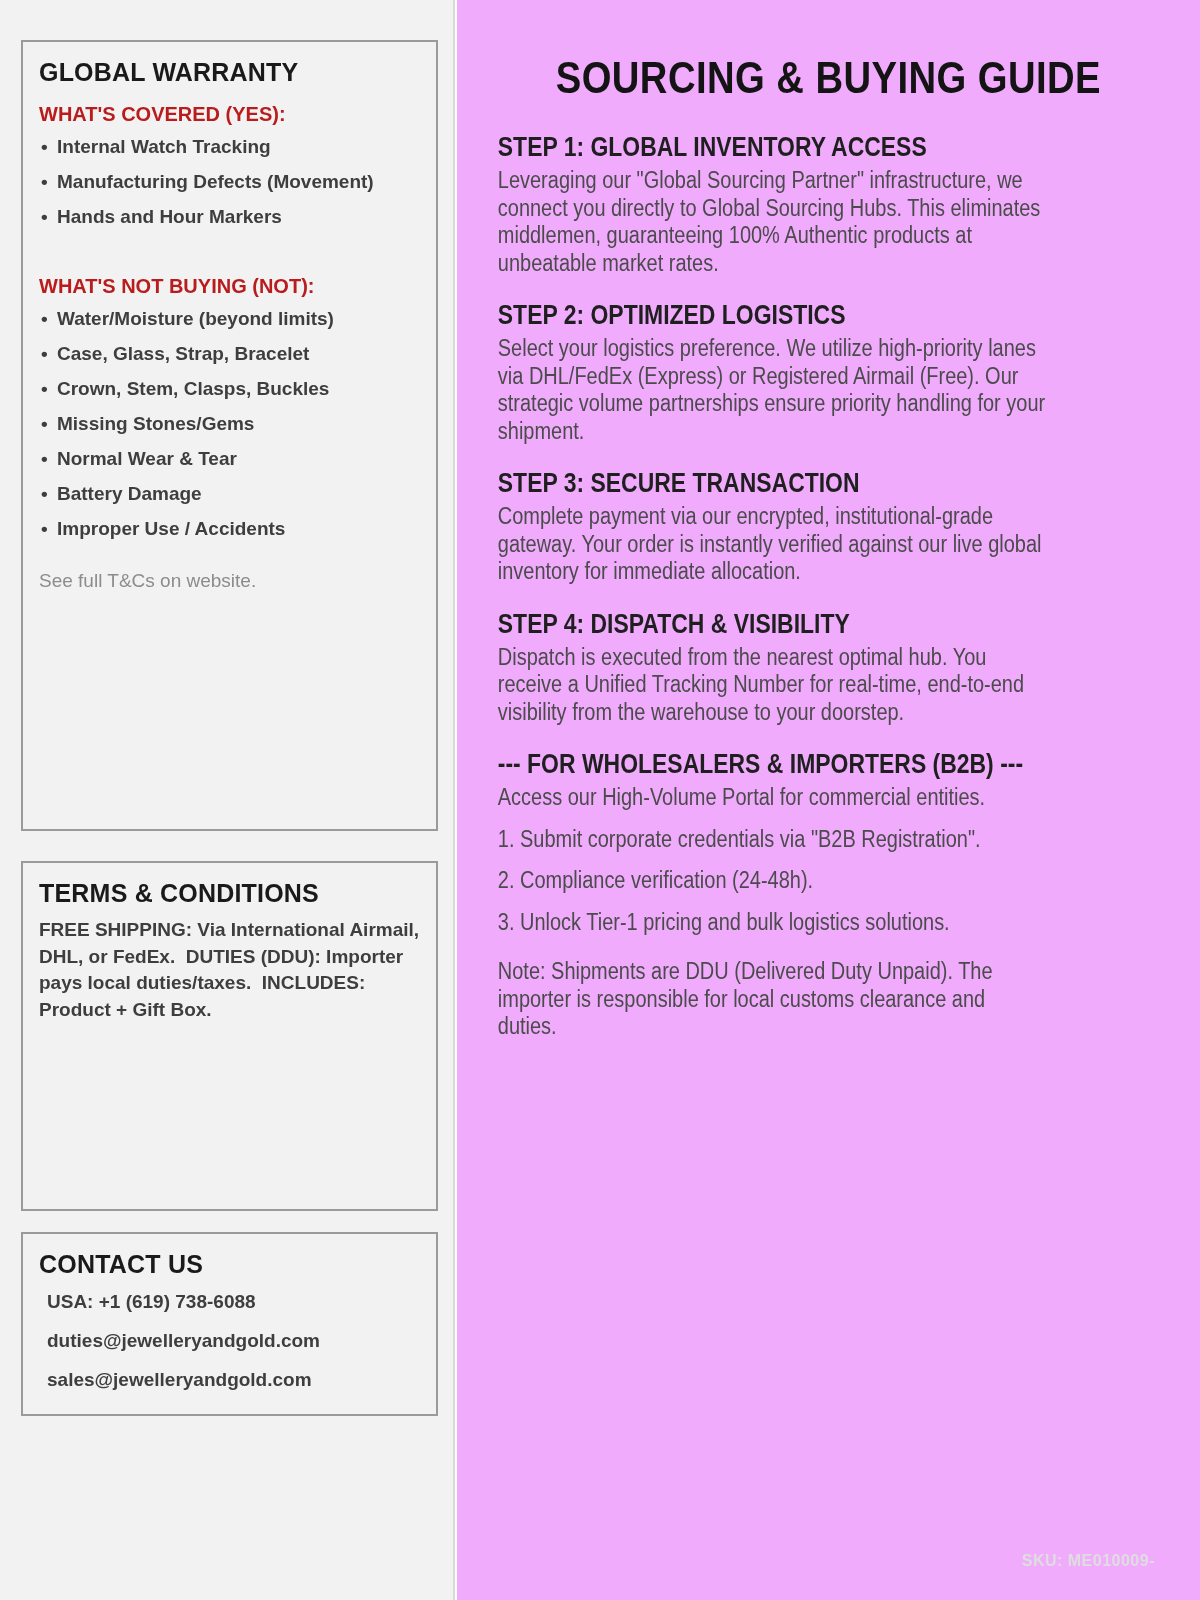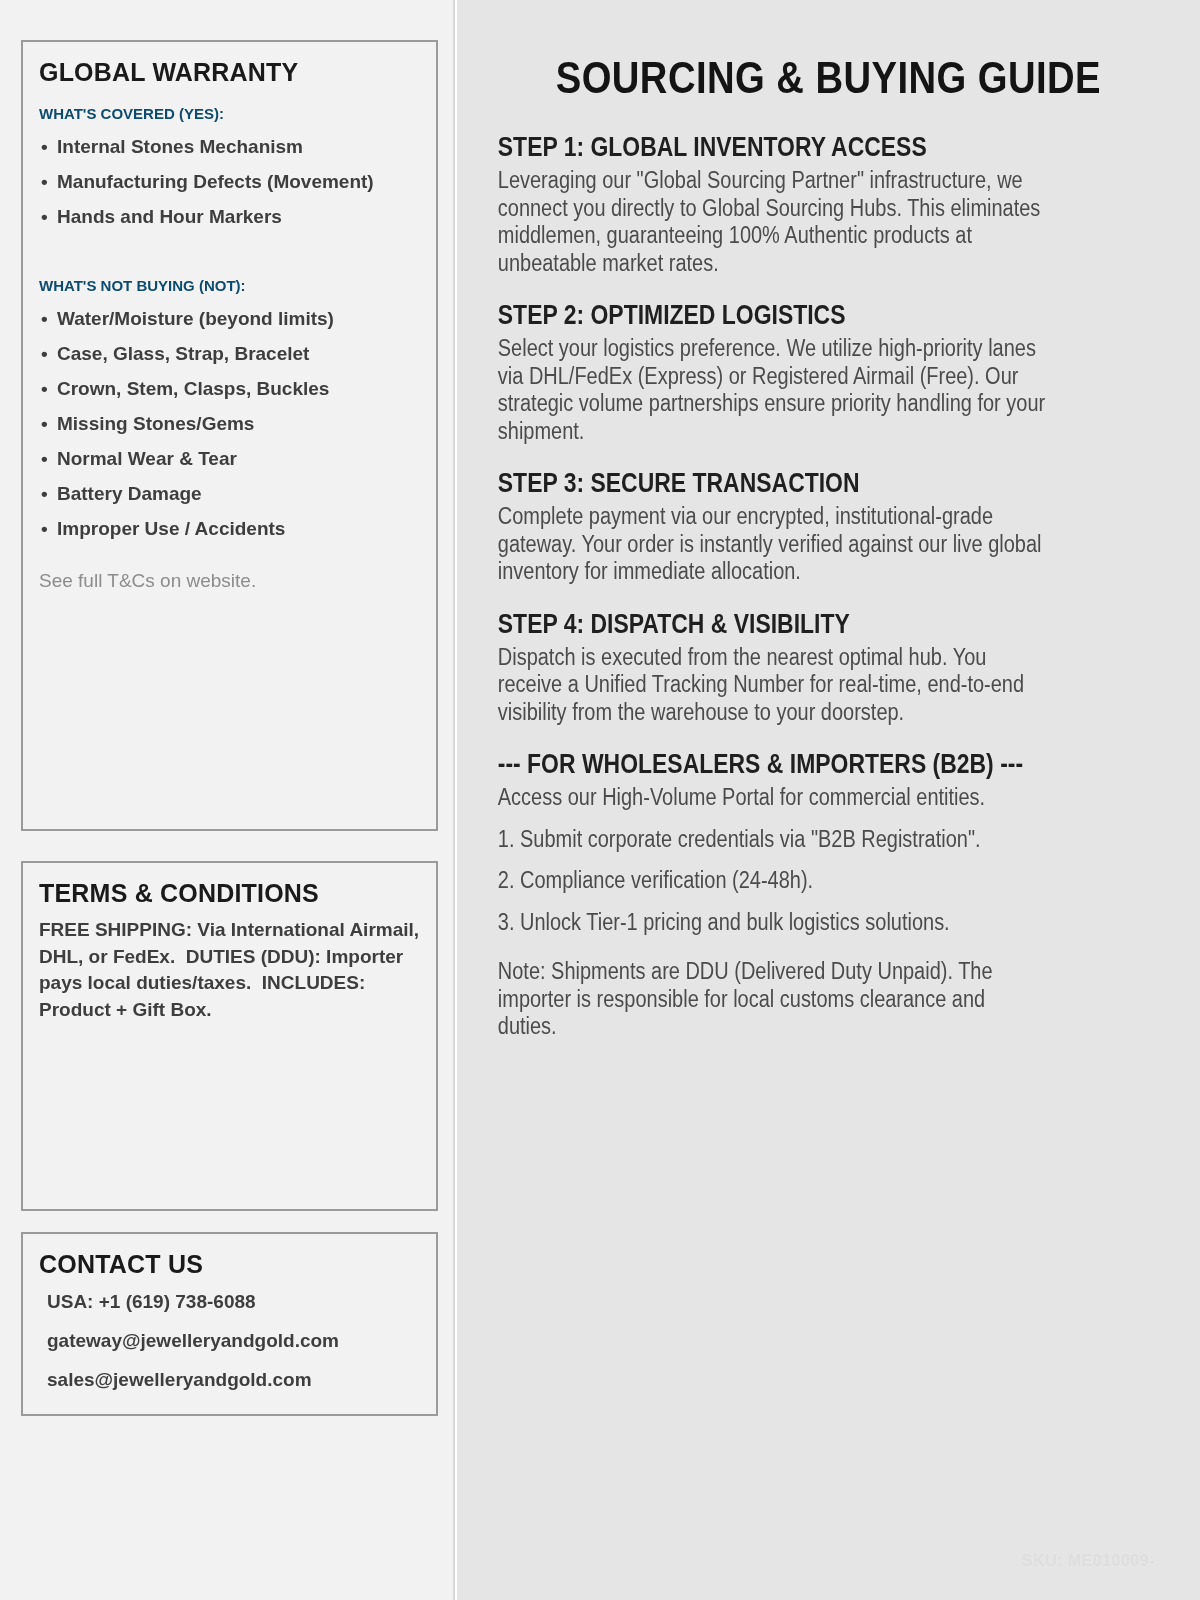--- a/index.html
+++ b/index.html
@@ -36,24 +36,24 @@
   .panel h2 {
     margin: 0;
     font-size: 25px;
     line-height: 32px;
     font-weight: bold;
     color: #1a1a1a;
     letter-spacing: 0.2px;
   }
   .panel h3 {
     margin: 14px 0 0 0;
-    font-size: 15px;
+    font-size: 20px;
     line-height: 24px;
     font-weight: bold;
-    color: #0c4a6e;
+    color: #b91c1c;
   }
   .panel h3.gap { margin-top: 46px; }
   .panel ul {
     list-style: none;
     margin: 10px 0 0 0;
     padding: 0;
   }
   .panel li {
     font-size: 19px;
     line-height: 22px;
@@ -90,21 +90,21 @@
     font-weight: bold;
     color: #3e3e3e;
   }
   .contact-line.first { margin-top: 10px; }
 
   
   .main {
     position: absolute;
     left: 457px; top: 0;
     width: 743px; height: 1600px;
-    background: #e5e5e5;
+    background: #f0abfc;
   }
   
   .condense {
     width: 117.6%;
     transform: scaleX(0.85);
     transform-origin: 0 0;
   }
   .main h1 {
     margin: 52px 0 0 0;
     text-align: center;
@@ -148,21 +148,21 @@
 <body>
 
 <div class="page">
 
   <aside class="sidebar">
 
     <section class="panel panel-warranty">
       <h2>GLOBAL WARRANTY</h2>
       <h3>WHAT'S COVERED (YES):</h3>
       <ul>
-        <li>Internal Stones Mechanism</li>
+        <li>Internal Watch Tracking</li>
         <li>Manufacturing Defects (Movement)</li>
         <li>Hands and Hour Markers</li>
       </ul>
       <h3 class="gap">WHAT'S NOT BUYING (NOT):</h3>
       <ul>
         <li>Water/Moisture (beyond limits)</li>
         <li>Case, Glass, Strap, Bracelet</li>
         <li>Crown, Stem, Clasps, Buckles</li>
         <li>Missing Stones/Gems</li>
         <li>Normal Wear &amp; Tear</li>
@@ -173,21 +173,21 @@
     </section>
 
     <section class="panel panel-terms">
       <h2>TERMS &amp; CONDITIONS</h2>
       <p class="body">FREE SHIPPING: Via International Airmail, DHL, or FedEx.  DUTIES (DDU): Importer pays local duties/taxes.  INCLUDES: Product + Gift Box.</p>
     </section>
 
     <section class="panel panel-contact">
       <h2>CONTACT US</h2>
       <p class="contact-line first">USA: +1 (619) 738-6088</p>
-      <p class="contact-line">gateway@jewelleryandgold.com</p>
+      <p class="contact-line">duties@jewelleryandgold.com</p>
       <p class="contact-line">sales@jewelleryandgold.com</p>
     </section>
 
   </aside>
 
   <main class="main">
     <div class="condense">
       <h1>SOURCING &amp; BUYING GUIDE</h1>
 
       <section class="step">

